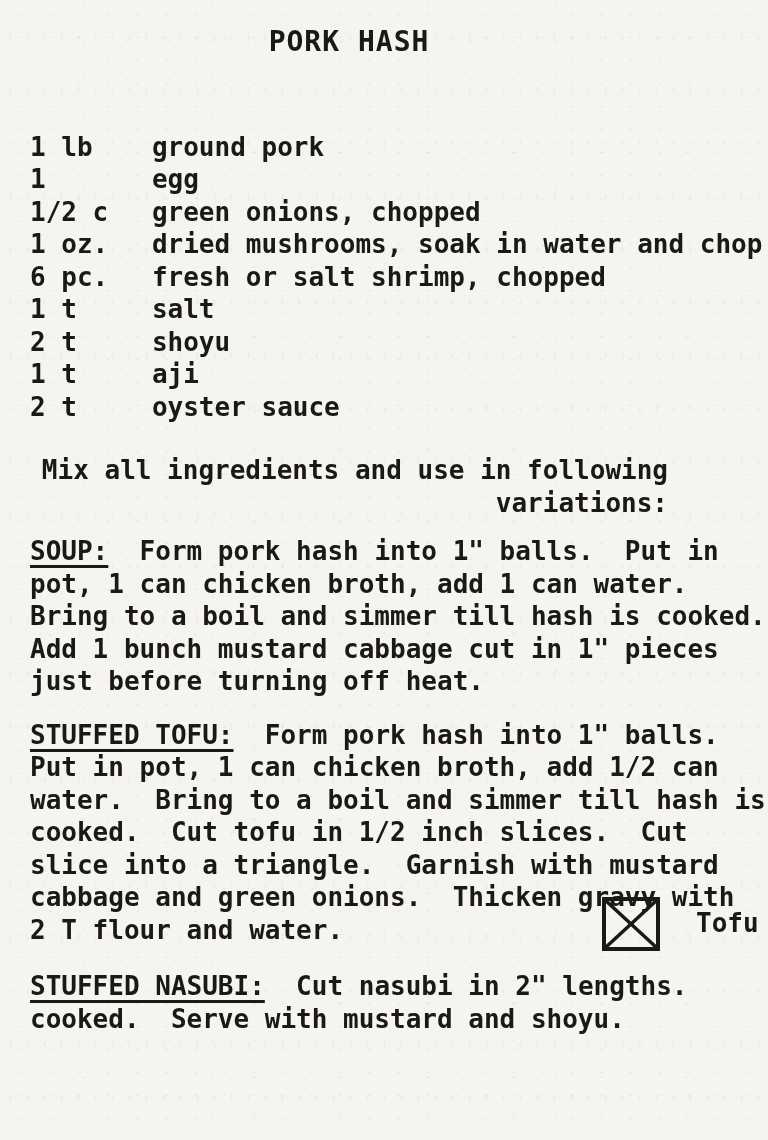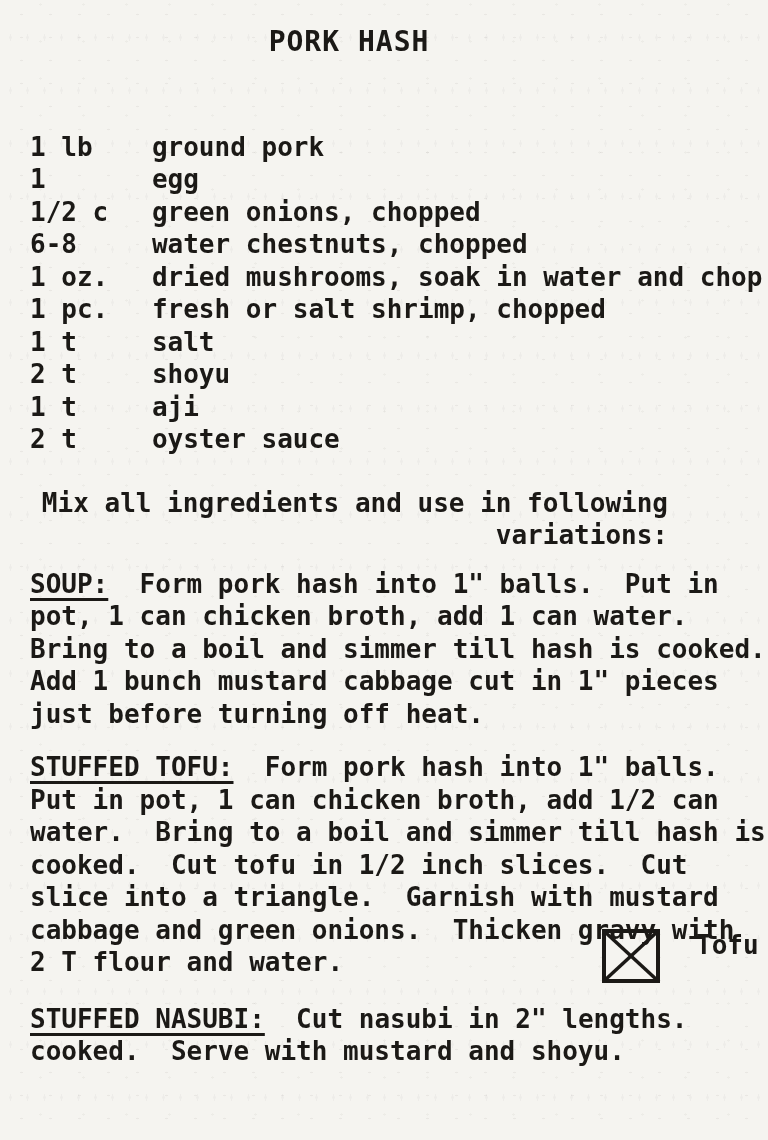--- a/index.html
+++ b/index.html
@@ -58,40 +58,39 @@
     text-decoration: underline;
     text-decoration-thickness: 3px;
     text-underline-offset: 5px;
   }
 
   .tofu-diagram {
     position: absolute;
     left: 528px;
     top: 178px;
     display: flex;
-    align-items: flex-start;
+    align-items: center;
     padding-left: 44px;
   }
   .crossed-box { display: block; }
   .tofu-label { margin-left: 36px; white-space: pre; }
 </style>
 </head>
 <body>
 
 <div class="doc">
 
   <div class="title">PORK HASH</div>
 
   <div class="ingredients">
     <div class="ing-row"><span class="ing-qty">1 lb</span><span class="ing-item">ground pork</span></div>
     <div class="ing-row"><span class="ing-qty">1</span><span class="ing-item">egg</span></div>
     <div class="ing-row"><span class="ing-qty">1/2 c</span><span class="ing-item">green onions, chopped</span></div>
-    <div class="ing-row"><span class="ing-qty">6-8</span><span class="ing-item">water chestnuts, chopped</span></div>
     <div class="ing-row"><span class="ing-qty">1 oz.</span><span class="ing-item">dried mushrooms, soak in water and chop</span></div>
-    <div class="ing-row"><span class="ing-qty">1 pc.</span><span class="ing-item">fresh or salt shrimp, chopped</span></div>
+    <div class="ing-row"><span class="ing-qty">6 pc.</span><span class="ing-item">fresh or salt shrimp, chopped</span></div>
     <div class="ing-row"><span class="ing-qty">1 t</span><span class="ing-item">salt</span></div>
     <div class="ing-row"><span class="ing-qty">2 t</span><span class="ing-item">shoyu</span></div>
     <div class="ing-row"><span class="ing-qty">1 t</span><span class="ing-item">aji</span></div>
     <div class="ing-row"><span class="ing-qty">2 t</span><span class="ing-item">oyster sauce</span></div>
   </div>
 
   <div class="intro">
     <div class="line">Mix all ingredients and use in following</div>
     <div class="line">variations:</div>
   </div>

